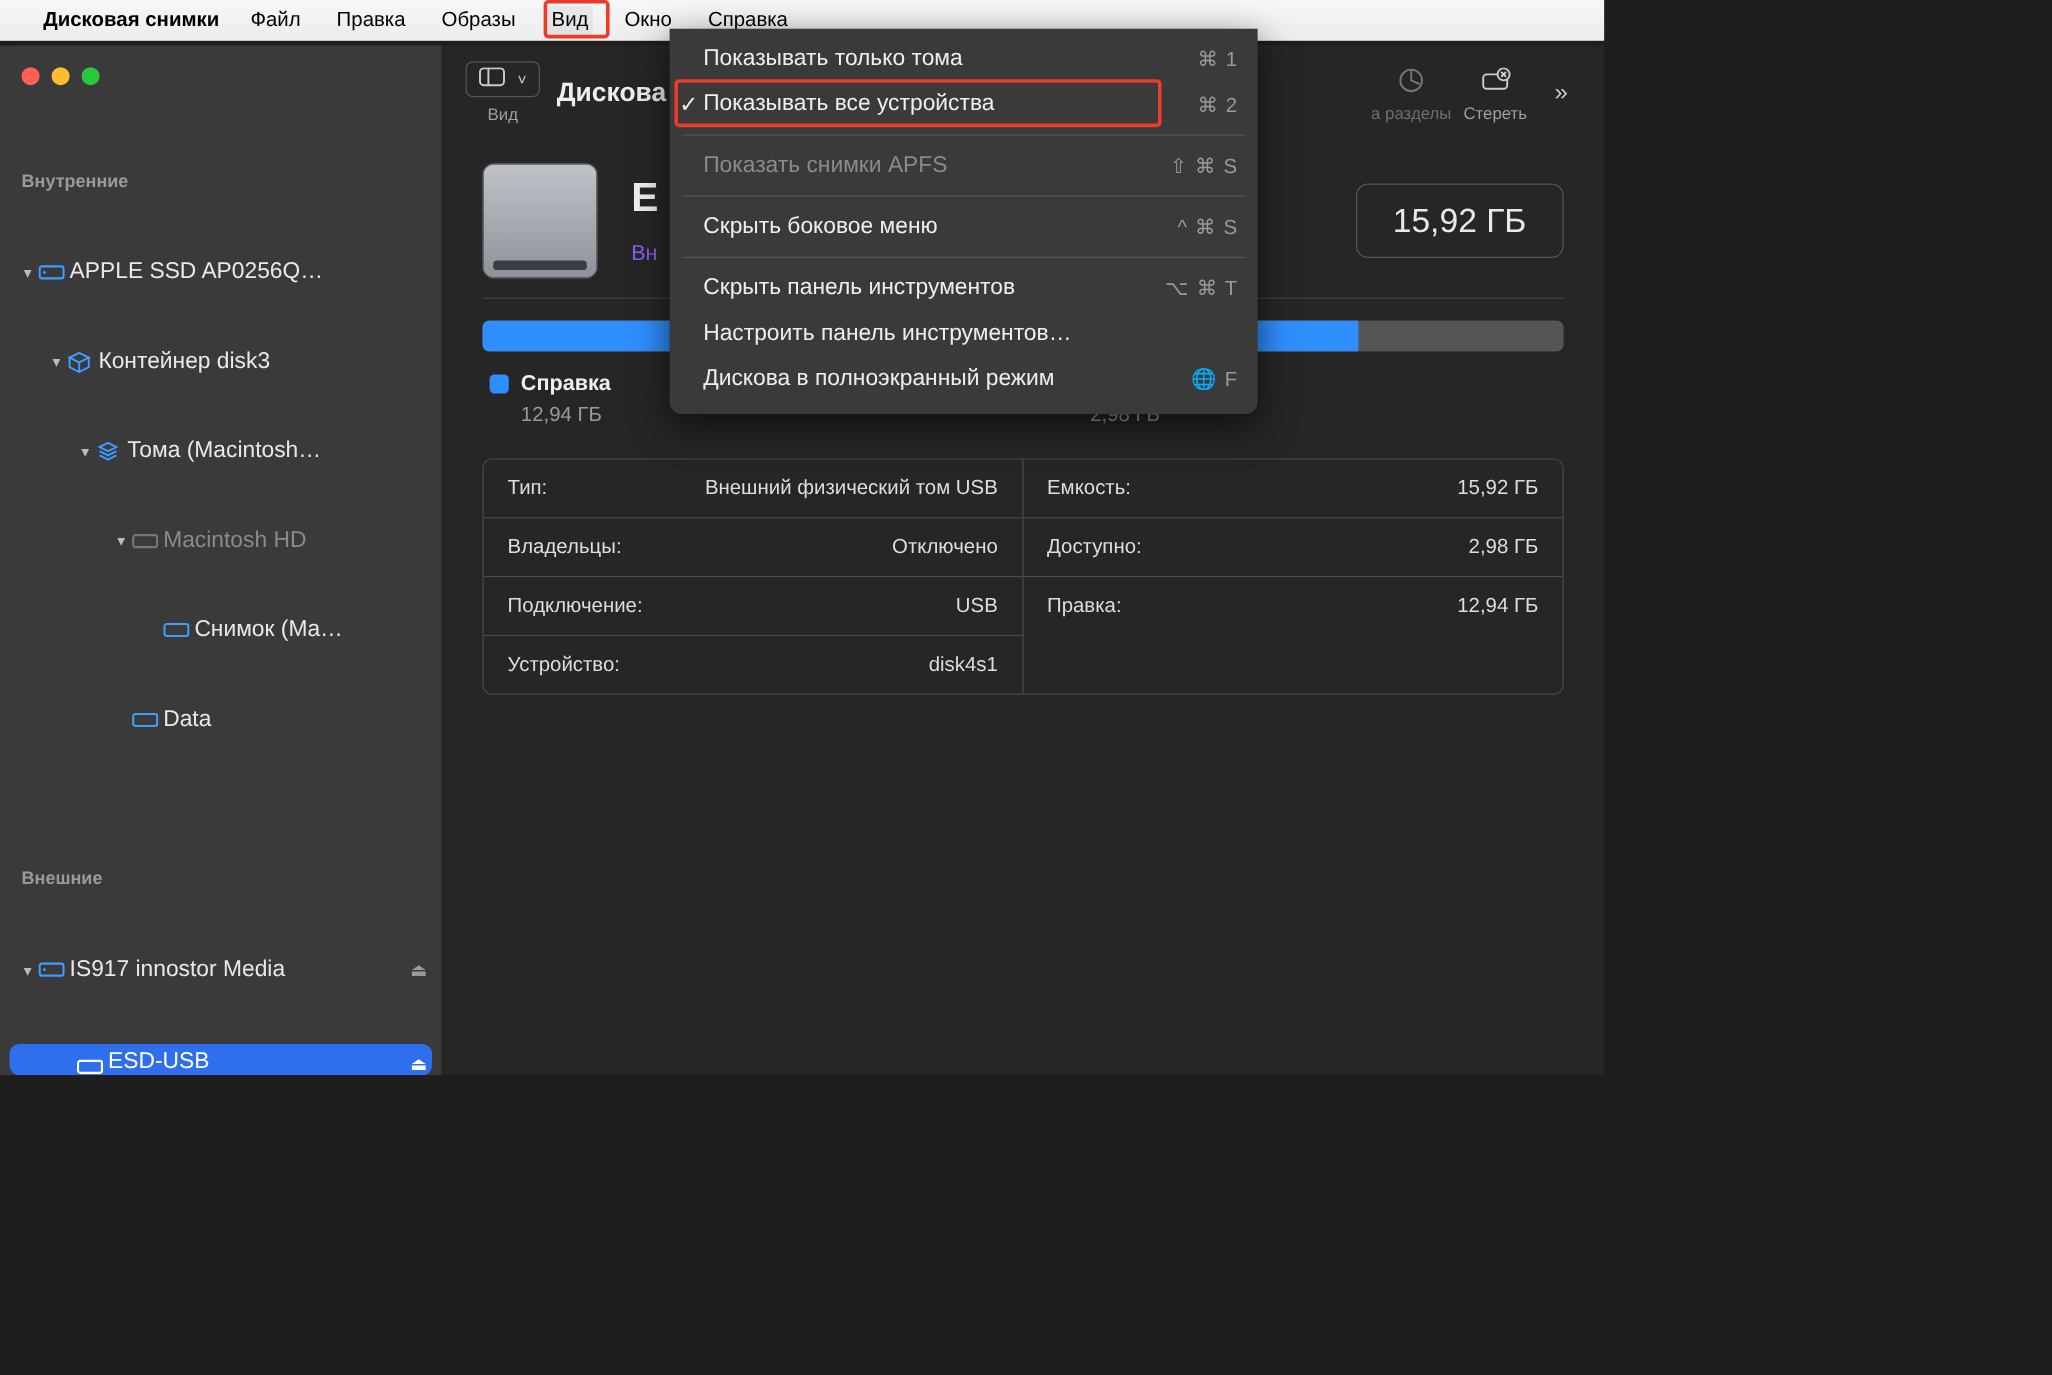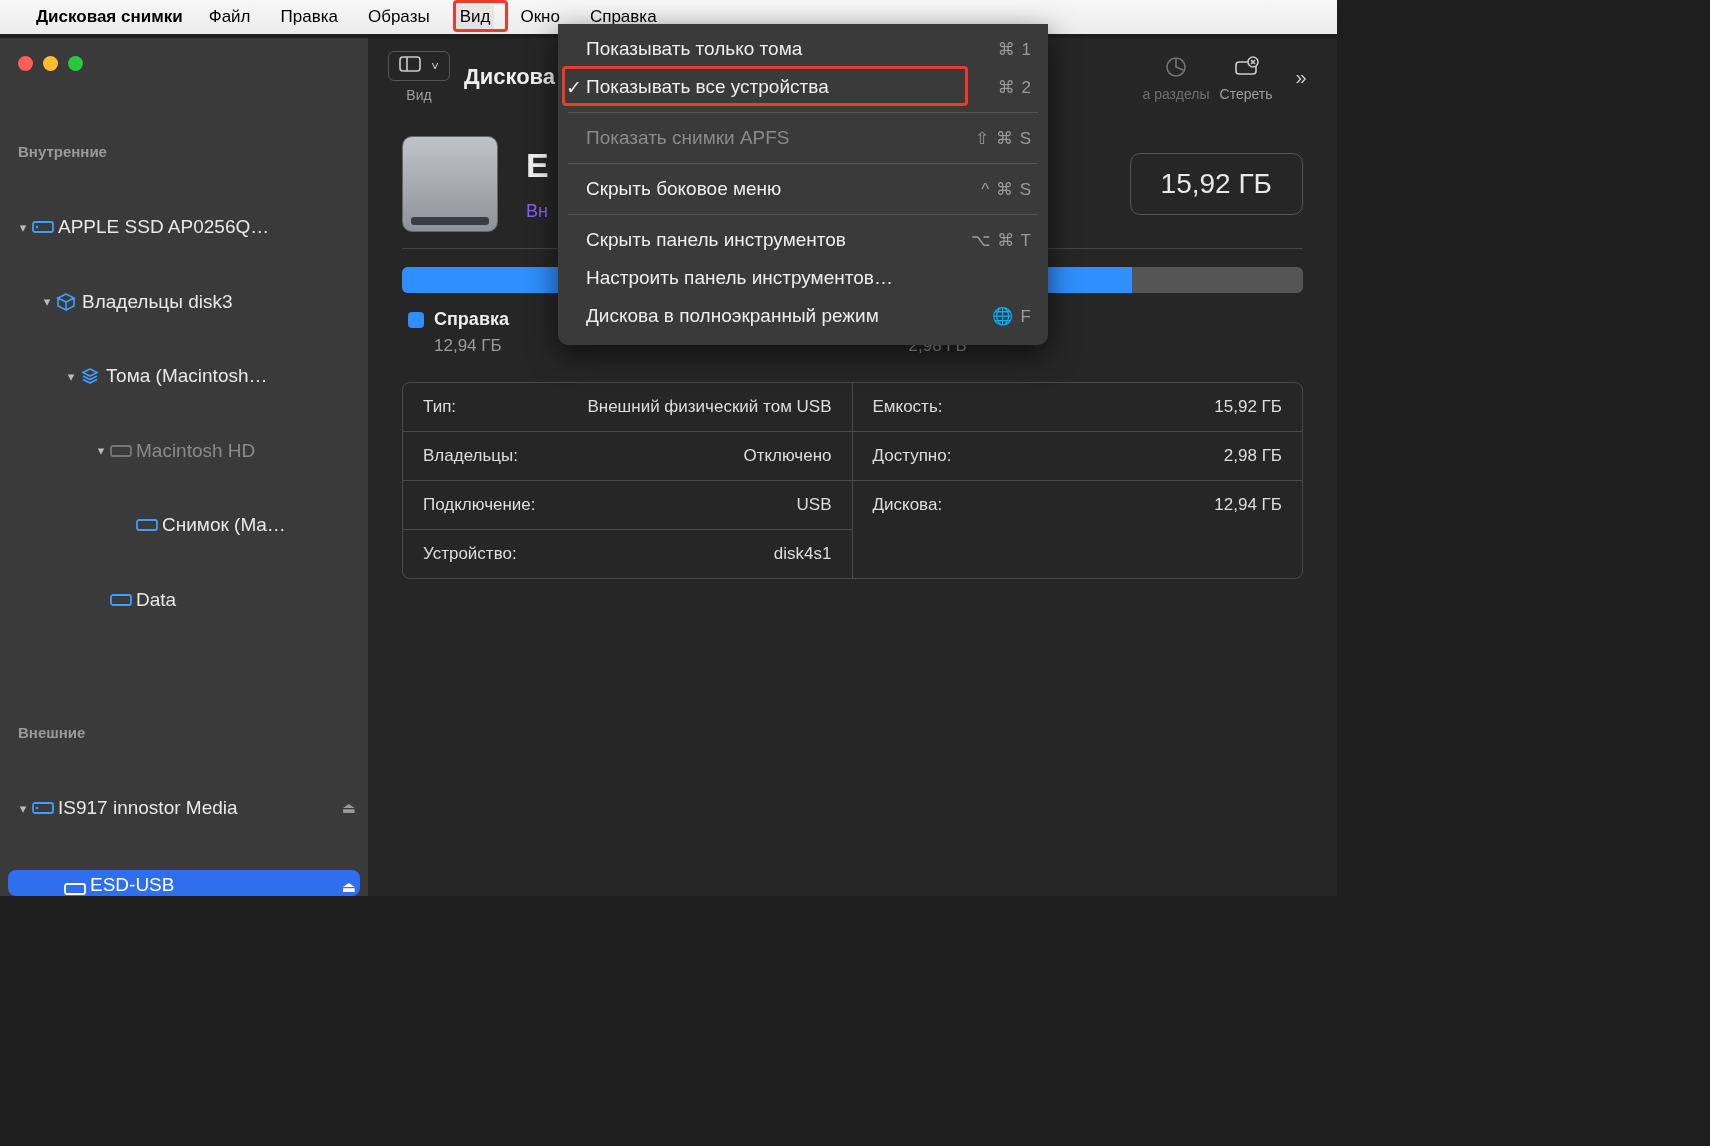--- a/index.html
+++ b/index.html
@@ -127,21 +127,21 @@
       </span>
       <span class="label">APPLE SSD AP0256Q…</span>
     </div>
     <div class="srow ind1">
       <span class="chev">▾</span>
       <span class="icon ic-cube">
         <svg width="20" height="20" viewBox="0 0 20 20">
             <path d="M10 2 L18 6 L10 10 L2 6 Z M2 6 V14 L10 18 V10 Z M18 6 V14 L10 18" fill="none" stroke="#3f9dff" stroke-width="1.6"></path>
           </svg>
       </span>
-      <span class="label">Владельцы disk3</span>
+      <span class="label">Контейнер disk3</span>
     </div>
     <div class="srow ind2">
       <span class="chev">▾</span>
       <span class="icon ic-stack">
         <svg width="20" height="20" viewBox="0 0 20 20">
             <path d="M10 3 L17 6.5 L10 10 L3 6.5 Z" fill="none" stroke="#3f9dff" stroke-width="1.6"></path>
             <path d="M3 10 L10 13.5 L17 10" fill="none" stroke="#3f9dff" stroke-width="1.6"></path>
             <path d="M3 13.5 L10 17 L17 13.5" fill="none" stroke="#3f9dff" stroke-width="1.6"></path>
           </svg>
       </span>
@@ -289,21 +289,21 @@
         </div>
         <div class="cell">
           <span class="k">Доступно:</span>
           <span class="v">2,98 ГБ</span>
         </div>
         <div class="cell">
           <span class="k">Подключение:</span>
           <span class="v">USB</span>
         </div>
         <div class="cell">
-          <span class="k">Дискова:</span>
+          <span class="k">Правка:</span>
           <span class="v">12,94 ГБ</span>
         </div>
         <div class="cell">
           <span class="k">Устройство:</span>
           <span class="v">disk4s1</span>
         </div>
       </div>
   </div>
 </div>
 

